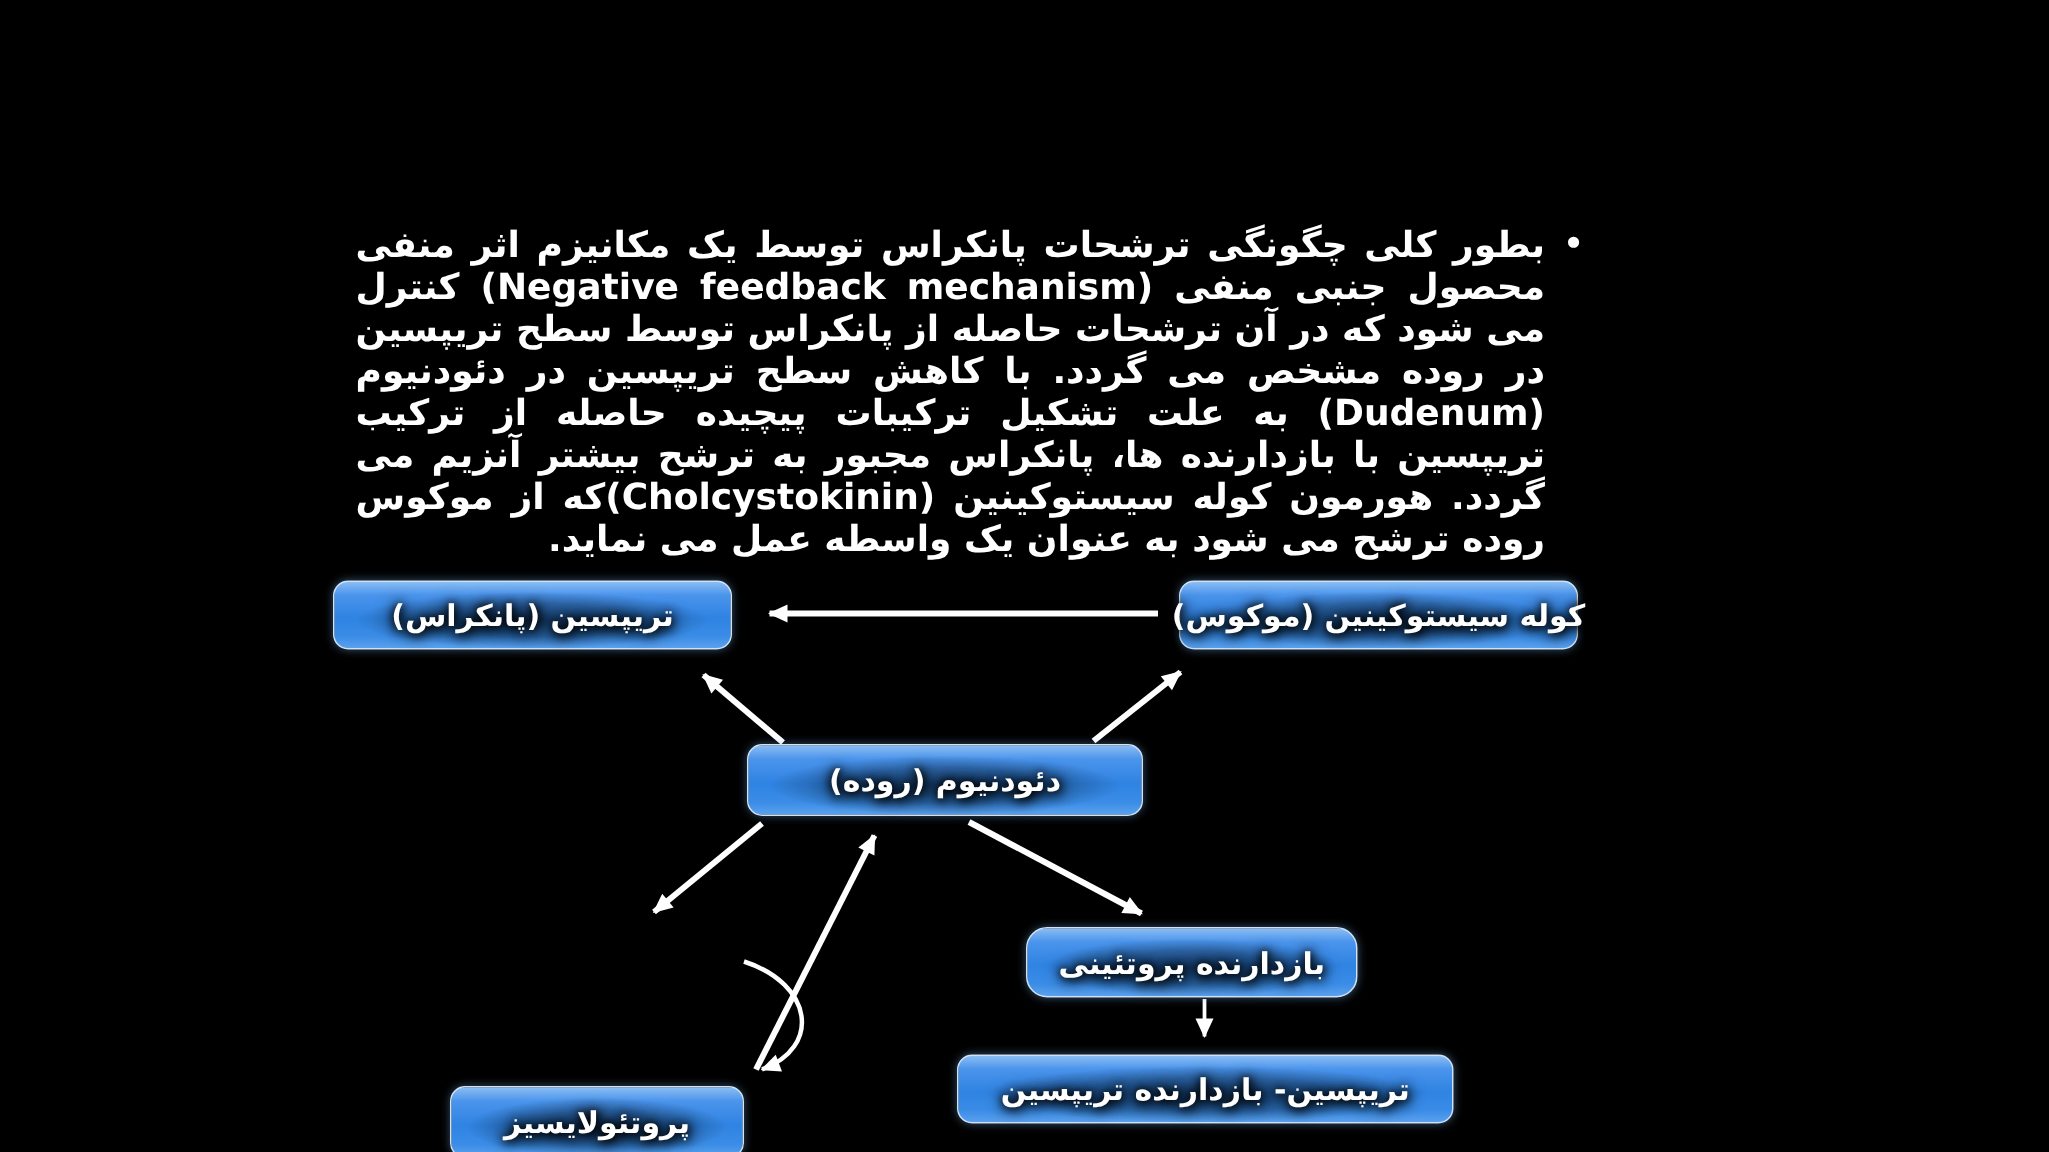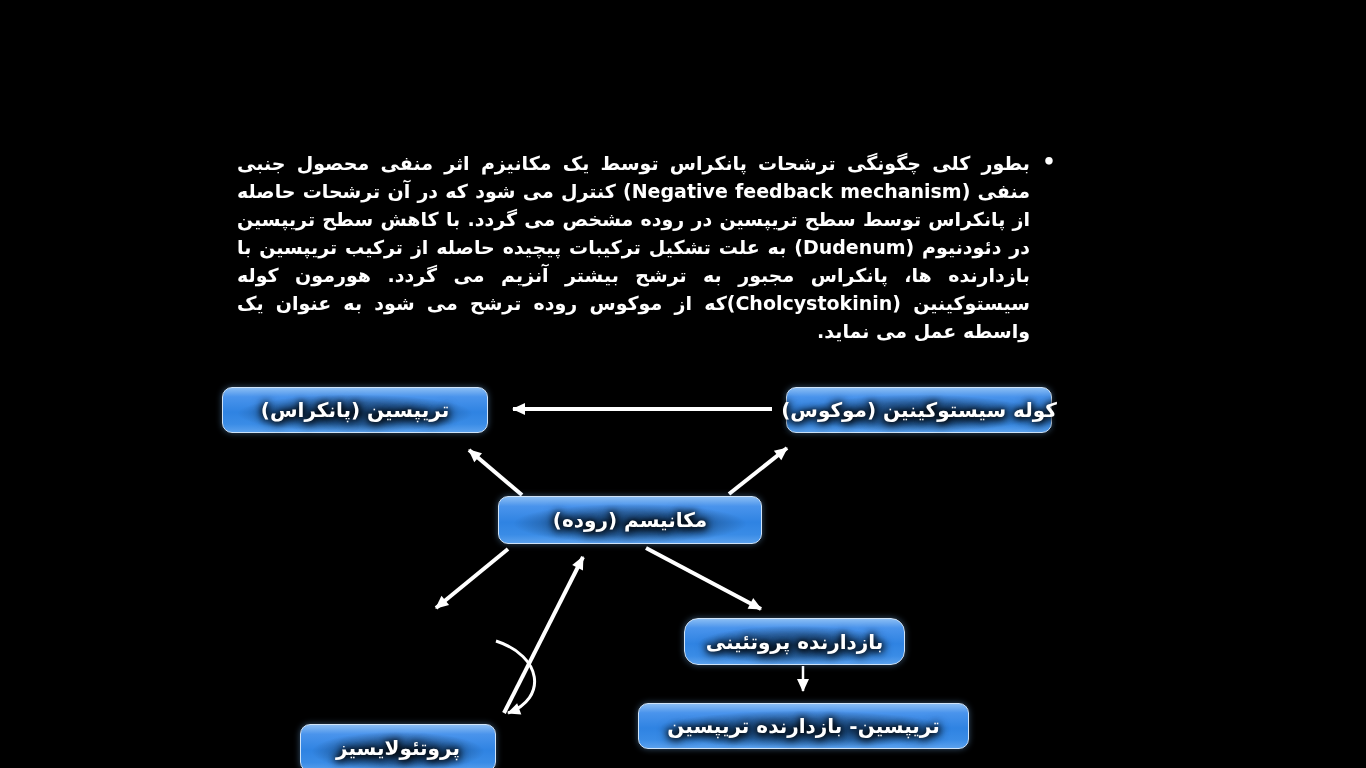--- a/index.html
+++ b/index.html
@@ -39,21 +39,21 @@
     font-weight: 700;
     text-align: center;
   }
   .body-paragraph {
     position: absolute;
     top: 149px;
     left: 237px;
     width: 793px;
     direction: rtl;
     color: #fff;
-    font-size: 19px;
+    font-size: 24px;
     line-height: 28px;
     font-weight: 700;
     text-align: justify;
     text-align-last: right;
   }
   
   #arrow-layer {
     position: absolute;
     left: 0; top: 0;
     width: 1366px;
@@ -112,21 +112,21 @@
     <path d="M 496,641 C 542,656 548,698 508,713" fill="none" stroke="#fff" stroke-width="3" marker-end="url(#ah)"></path>
     <line x1="504" y1="713" x2="583" y2="557" stroke="#fff" stroke-width="4" marker-end="url(#ah)"></line>
     <line x1="646" y1="548" x2="761" y2="609" stroke="#fff" stroke-width="4" marker-end="url(#ah)"></line>
     <line x1="803" y1="666" x2="803" y2="691" stroke="#fff" stroke-width="2.5" marker-end="url(#ah)"></line>
   </svg>
 
   <div class="node" id="node-trypsin-pancreas">تریپسین (پانکراس)</div>
 
   <div class="node" id="node-cholecystokinin-mucus">کوله سیستوکینین (موکوس)</div>
 
-  <div class="node" id="node-trypsin-intestine">مکانیسم (روده)</div>
+  <div class="node" id="node-trypsin-intestine">دئودنیوم (روده)</div>
 
 
   <div class="node" id="node-proteolysis">پروتئولایسیز</div>
 
   <div class="node" id="node-protein-inhibitor">بازدارنده پروتئینی</div>
 
   <div class="node" id="node-trypsin-inhibitor-complex">تریپسین- بازدارنده تریپسین</div>
 
 </div>
 

